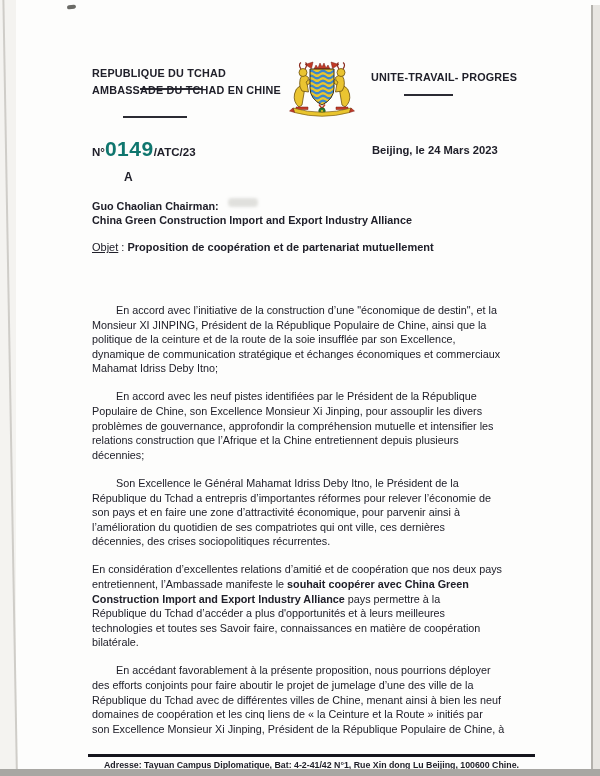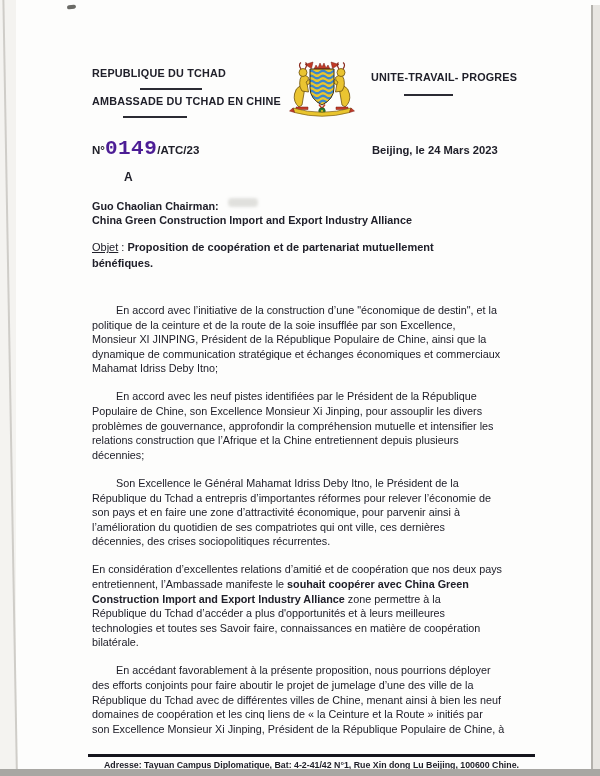--- a/index.html
+++ b/index.html
@@ -10,29 +10,29 @@
   
   .scan-left-strip{position:absolute;left:0;top:0;width:16px;height:776px;background:#f4f3f0;}
   .scan-left-line{position:absolute;left:16px;top:0;width:2px;height:780px;background:#cfcdc8;transform-origin:bottom left;transform:rotate(-1deg);}
   .scan-right-line{position:absolute;left:591px;top:5px;width:2px;height:771px;background:#b4b2ad;}
   .scan-right-strip{position:absolute;left:593px;top:5px;width:7px;height:771px;background:#e8e6e2;}
   .scan-bottom-strip{position:absolute;left:0;top:769px;width:600px;height:7px;background:#a8a7a3;z-index:5;}
   .scan-mark{position:absolute;left:67px;top:5px;width:9px;height:4px;background:#6a6a66;border-radius:2px;transform:rotate(-8deg);}
   .smudge{position:absolute;left:228px;top:198px;width:30px;height:9px;background:#c9c9c4;opacity:.55;filter:blur(1.5px);border-radius:4px;}
   
   .org1{position:absolute;left:92px;top:67px;font-weight:bold;font-size:10.8px;letter-spacing:.2px;}
-  .org2{position:absolute;left:92px;top:95px;font-weight:bold;font-size:10.8px;letter-spacing:.2px;}
+  .org2{position:absolute;left:92px;top:84px;font-weight:bold;font-size:10.8px;letter-spacing:.2px;}
   .motto{position:absolute;left:371px;top:71px;font-weight:bold;font-size:10.8px;letter-spacing:.2px;}
   .rule{position:absolute;height:2px;background:#2b2b33;}
   #rule1{left:140px;top:88px;width:62px;}
   #rule2{left:123px;top:116px;width:64px;}
   #rule3{left:404px;top:94px;width:49px;}
   .arms{position:absolute;left:286px;top:61px;width:72px;height:57px;}
   .refline{position:absolute;left:92px;top:137px;display:flex;align-items:baseline;font-weight:bold;font-size:11.5px;}
-  .refnum{font-family:Liberation Mono, monospace;font-size:21px;font-weight:bold;color:#4c1d95;letter-spacing:.5px;}
+  .refnum{font-family:Liberation Sans, sans-serif;font-size:21px;font-weight:bold;color:#0f766e;letter-spacing:.5px;}
   .dateline{position:absolute;left:372px;top:144px;font-weight:bold;font-size:11.2px;}
   .salutation{position:absolute;left:124px;top:170px;font-weight:bold;font-size:12px;}
   .recipient{position:absolute;left:92px;top:199px;font-weight:bold;font-size:10.8px;line-height:14.3px;}
   .subject{position:absolute;left:92px;top:240px;width:443px;font-size:11px;line-height:15.6px;}
   
   .body-text{position:absolute;left:92px;top:303px;width:443px;font-size:10.8px;line-height:14.6px;}
   .paragraph{margin-bottom:13.5px;}
   .paragraph:last-child{margin-bottom:0;}
   .line{white-space:nowrap;}
   .line.indent{text-indent:24px;}
@@ -113,49 +113,48 @@
   <div class="dateline">Beijing, le 24 Mars 2023</div>
 
   <div class="salutation">A</div>
   <div class="recipient">
     <div>Guo Chaolian Chairman:</div>
     <div>China Green Construction Import and Export Industry Alliance</div>
   </div>
 
   <div class="subject">
       <div class="line"><span class="u">Objet</span><span> : </span><span class="b">Proposition de coopération et de partenariat mutuellement</span></div>
-      <div class="line"><span class="b">bénéfiques.</span></div>
     </div>
 
   <div class="body-text">
       <div class="paragraph">
         <div class="line just indent" style="word-spacing: 0px;"><span>En accord avec l’initiative de la construction d’une "économique de destin", et la</span></div>
+        <div class="line just" style="word-spacing: 0px;"><span>Monsieur XI JINPING, Président de la République Populaire de Chine, ainsi que la</span></div>
         <div class="line just" style="word-spacing: 0px;"><span>politique de la ceinture et de la route de la soie insufflée par son Excellence,</span></div>
-        <div class="line just" style="word-spacing: 0px;"><span>Monsieur XI JINPING, Président de la République Populaire de Chine, ainsi que la</span></div>
         <div class="line just" style="word-spacing: 0px;"><span>dynamique de communication stratégique et échanges économiques et commerciaux</span></div>
         <div class="line"><span>Mahamat Idriss Deby Itno;</span></div>
       </div>
       <div class="paragraph">
         <div class="line just indent" style="word-spacing: 0px;"><span>En accord avec les neuf pistes identifiées par le Président de la République</span></div>
         <div class="line just" style="word-spacing: 0px;"><span>Populaire de Chine, son Excellence Monsieur Xi Jinping, pour assouplir les divers</span></div>
         <div class="line just" style="word-spacing: 0px;"><span>problèmes de gouvernance, approfondir la compréhension mutuelle et intensifier les</span></div>
         <div class="line just" style="word-spacing: 0px;"><span>relations construction que l’Afrique et la Chine entretiennent depuis plusieurs</span></div>
         <div class="line"><span>décennies;</span></div>
       </div>
       <div class="paragraph">
         <div class="line just indent" style="word-spacing: 0px;"><span>Son Excellence le Général Mahamat Idriss Deby Itno, le Président de la</span></div>
         <div class="line just" style="word-spacing: 0px;"><span>République du Tchad a entrepris d’importantes réformes pour relever l’économie de</span></div>
         <div class="line just" style="word-spacing: 0px;"><span>son pays et en faire une zone d’attractivité économique, pour parvenir ainsi à</span></div>
         <div class="line just" style="word-spacing: 0px;"><span>l’amélioration du quotidien de ses compatriotes qui ont ville, ces dernières</span></div>
         <div class="line"><span>décennies, des crises sociopolitiques récurrentes.</span></div>
       </div>
       <div class="paragraph">
         <div class="line"><span>En considération d’excellentes relations d’amitié et de coopération que nos deux pays</span></div>
         <div class="line"><span>entretiennent, l’Ambassade manifeste le </span><span class="b">souhait coopérer avec  China Green</span></div>
-        <div class="line"><span class="b">Construction Import and Export Industry Alliance</span><span> zone permettre à la</span></div>
+        <div class="line"><span class="b">Construction Import and Export Industry Alliance</span><span> pays permettre à la</span></div>
         <div class="line"><span>République du Tchad d’accéder a plus d'opportunités et à leurs meilleures</span></div>
         <div class="line"><span>technologies et toutes ses Savoir faire, connaissances en matière de coopération</span></div>
         <div class="line"><span>bilatérale.</span></div>
       </div>
       <div class="paragraph">
         <div class="line just indent" style="word-spacing: 0px;"><span>En accédant favorablement à la présente proposition, nous pourrions déployer</span></div>
         <div class="line just" style="word-spacing: 0px;"><span>des efforts conjoints pour faire aboutir le projet de jumelage d’une des ville de la</span></div>
         <div class="line just" style="word-spacing: 0px;"><span>République du Tchad avec de différentes villes de Chine, menant ainsi à bien les neuf</span></div>
         <div class="line just" style="word-spacing: 0px;"><span>domaines de coopération et les cinq liens de « la Ceinture et la Route » initiés par</span></div>
         <div class="line just" style="word-spacing: 0px;"><span>son Excellence Monsieur Xi Jinping, Président de la République Populaire de Chine, à</span></div>

